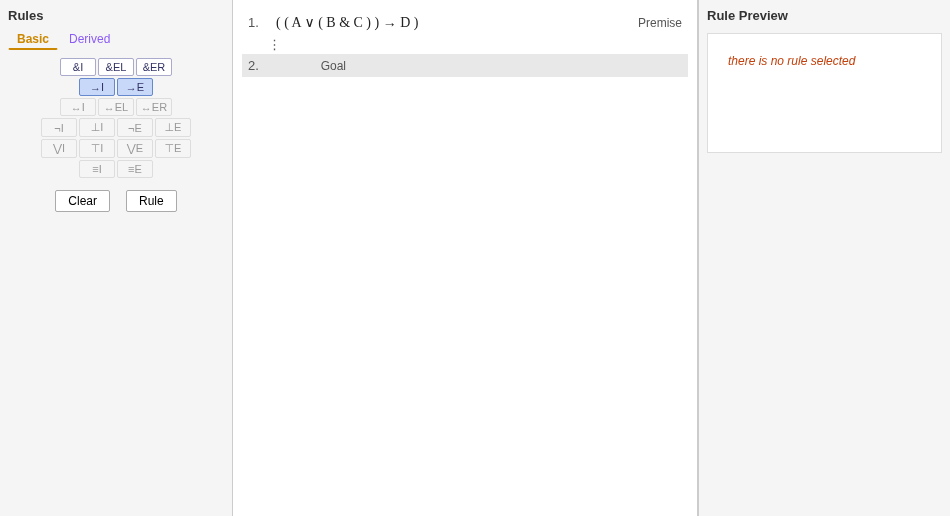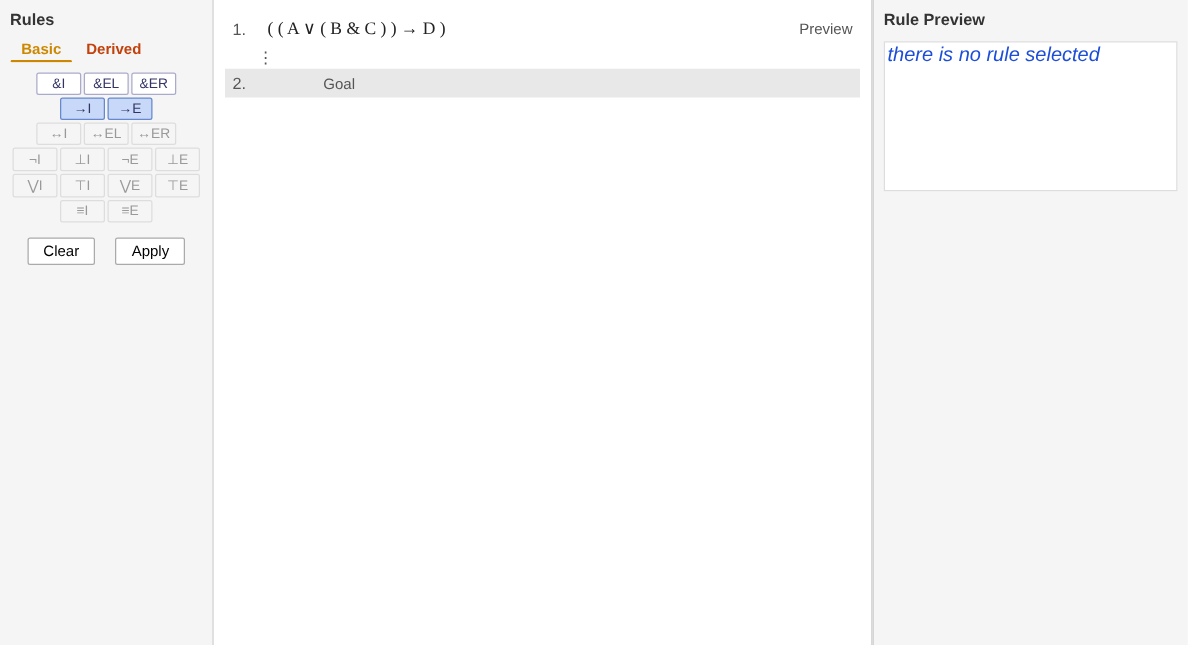--- a/index.html
+++ b/index.html
@@ -8,21 +8,21 @@
       font-size: 13px;
       background: #f0f0f0;
       display: flex;
       height: 516px;
       width: 950px;
       overflow: hidden;
     }
 
     
     .rules-panel {
-      width: 171px;
+      width: 233px;
       background: #f5f5f5;
       border-right: 1px solid #ccc;
       display: flex;
       flex-direction: column;
       padding: 8px;
     }
 
     .panel-title {
       font-weight: bold;
       font-size: 13px;
@@ -46,22 +46,21 @@
     }
 
     .tab.active {
       color: #cc8800;
       font-weight: bold;
       border-bottom: 2px solid #cc8800;
       text-align: center;
     }
 
     .tab.inactive {
-      color: #c2410c;
-      font-weight: bold;
+      color: #8b5cf6;
     }
 
     .rules-grid {
       display: flex;
       flex-direction: column;
       gap: 2px;
       margin-bottom: 8px;
     }
 
     .rules-row {
@@ -170,24 +169,24 @@
       font-weight: bold;
       font-size: 13px;
       color: #333;
       margin-bottom: 6px;
       padding-bottom: 4px;
     }
 
     .preview-content {
       background: white;
       border: 1px solid #ddd;
-      padding: 2px;
+      padding: 20px;
       min-height: 120px;
-      font-size: 16px;
-      color: #1d4ed8;
+      font-size: 12px;
+      color: #c2410c;
       font-style: italic;
     }
   </style>
 </head>
 <body>
 
 <div class="rules-panel">
   <div class="panel-title">Rules</div>
 
   <div class="tabs">
@@ -230,30 +229,30 @@
     </div>
 
     <div class="rules-row">
       <button class="rule-btn disabled">≡I</button>
       <button class="rule-btn disabled">≡E</button>
     </div>
   </div>
 
   <div class="action-btns">
     <button class="action-btn">Clear</button>
-    <button class="action-btn">Apply</button>
+    <button class="action-btn">Rule</button>
   </div>
 </div>
 
 <div class="proof-panel">
 
   <div class="proof-line">
     <span class="line-number">1.</span>
     <span class="line-formula">( ( A ∨ ( B &amp; C ) ) → D )</span>
-    <span class="line-label">Preview</span>
+    <span class="line-label">Premise</span>
   </div>
 
   <div class="dots">⋮</div>
 
   <div class="proof-line goal-line">
     <span class="line-number">2.</span>
     <span class="line-label">Goal</span>
   </div>
 </div>
 

